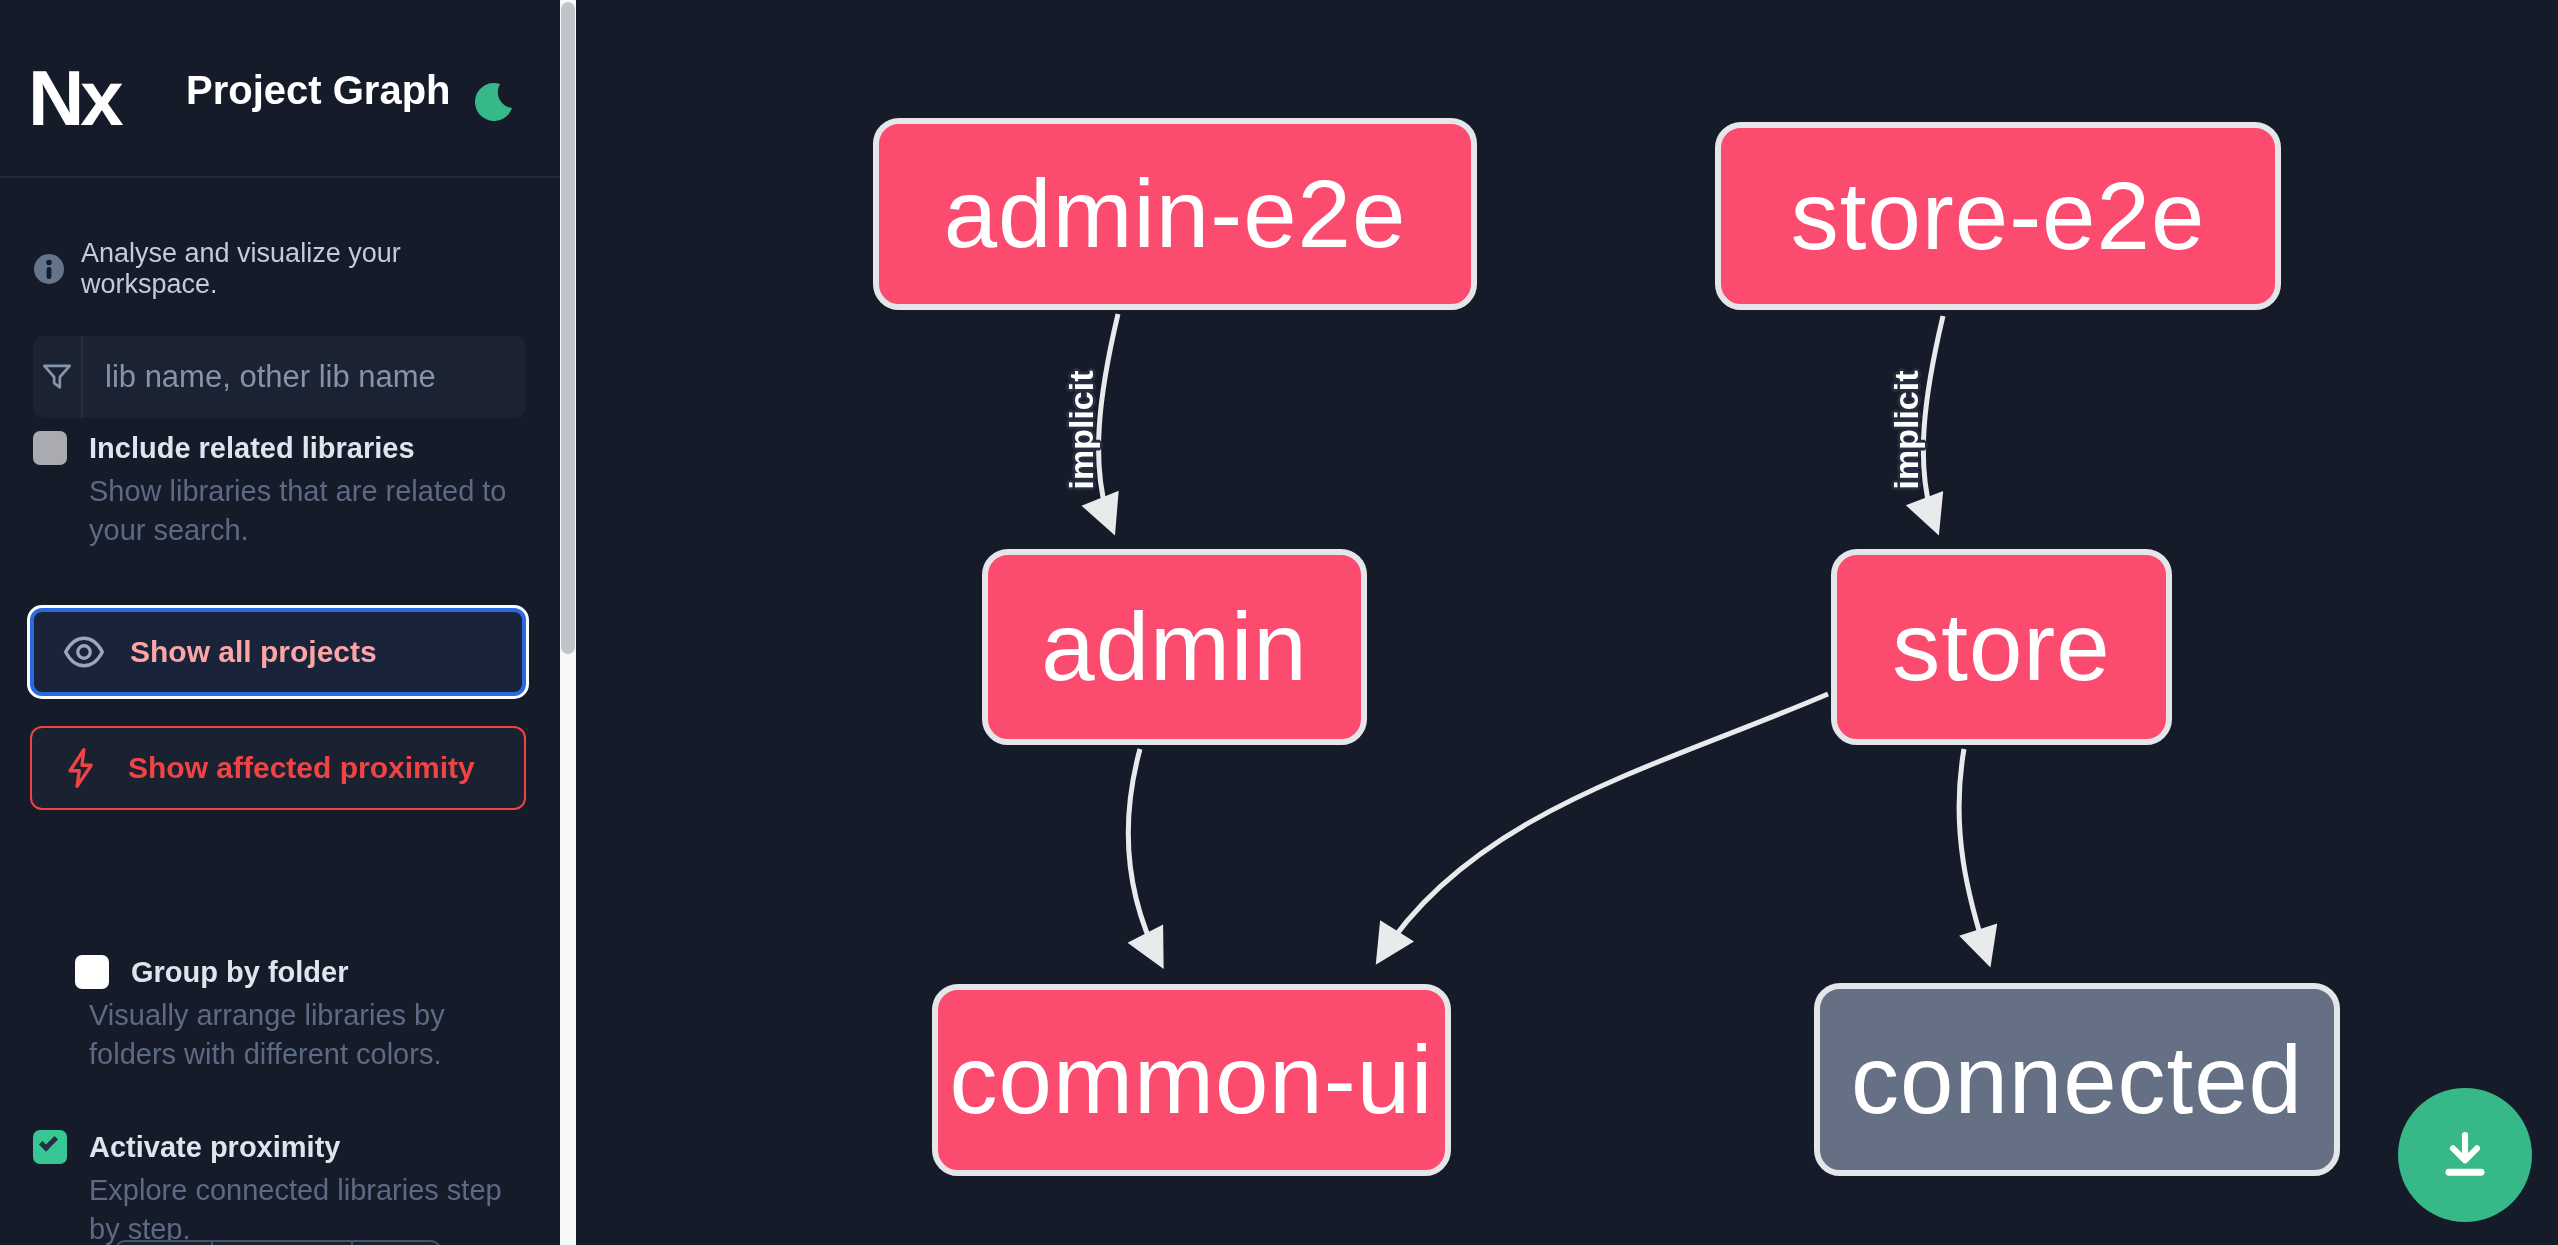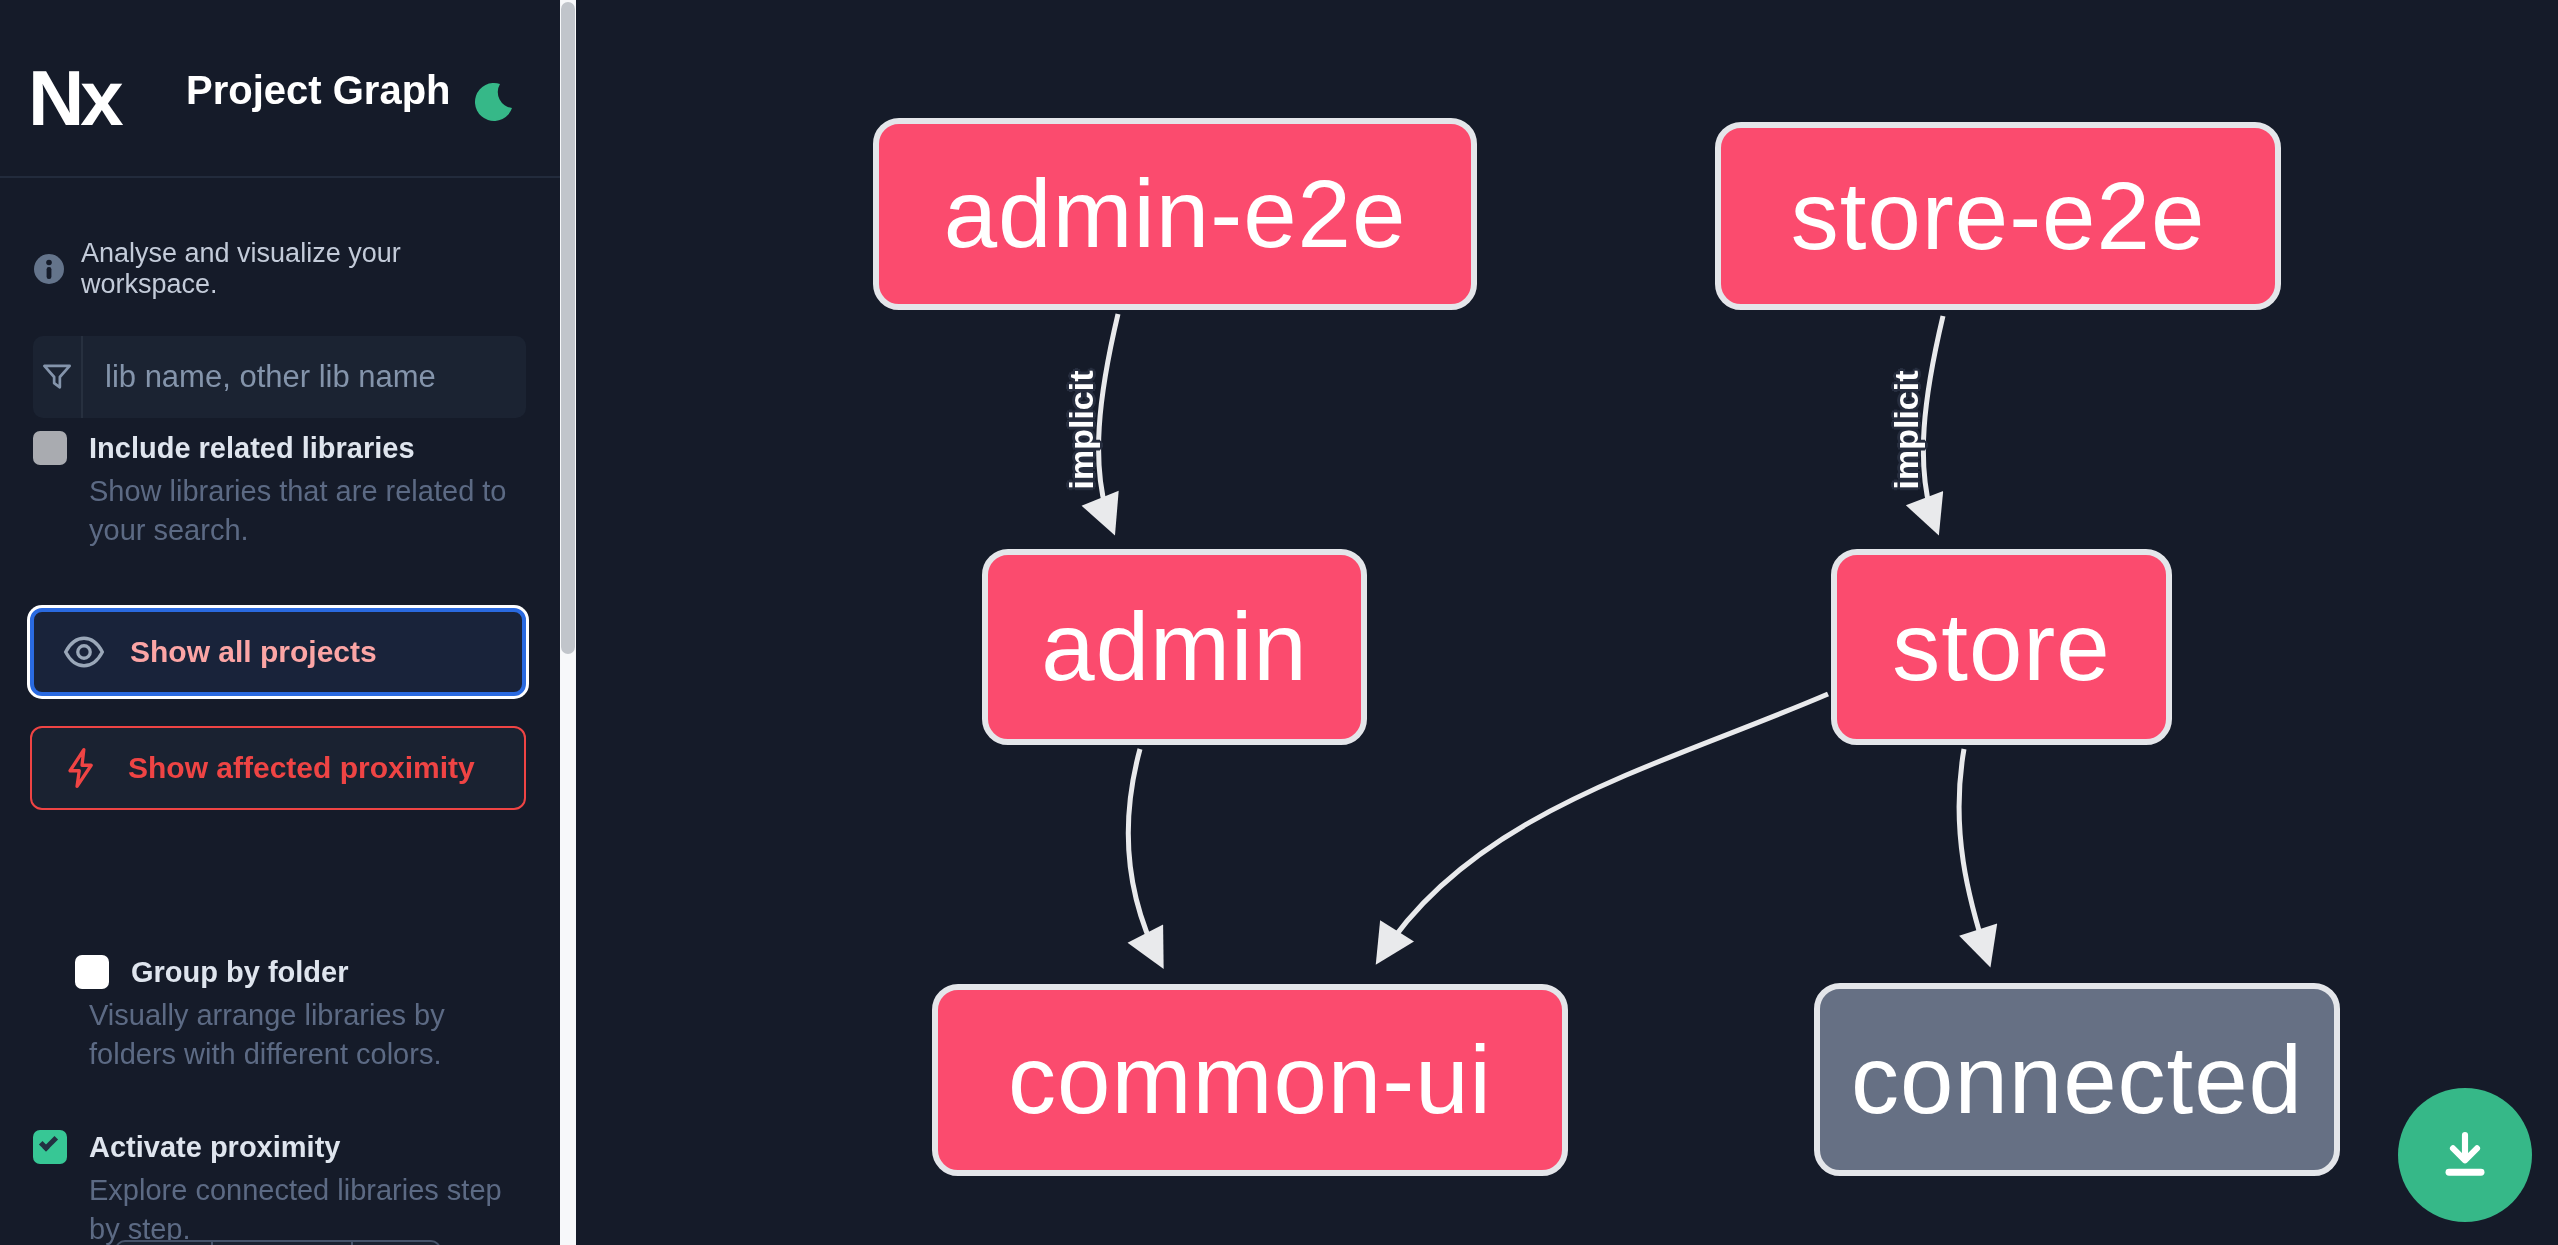--- a/index.html
+++ b/index.html
@@ -59,21 +59,21 @@
   
   .edges-svg { position:absolute; left:0; top:0; width:2558px; height:1245px; pointer-events:none; }
   .node { position:absolute; border:6px solid #e4e6ea; border-radius:26px; background:#fb4b6e;
           display:flex; align-items:center; justify-content:center; cursor:pointer; }
   .node .node-label { font-size:96px; color:#ffffff; font-weight:400; letter-spacing:1px; }
   .node.gray { background:#667084; }
   .n-admin-e2e { left:873px;  top:118px; width:604px; height:192px; }
   .n-store-e2e { left:1715px; top:122px; width:566px; height:188px; }
   .n-admin     { left:982px;  top:549px; width:385px; height:196px; }
   .n-store     { left:1831px; top:549px; width:341px; height:196px; }
-  .n-common-ui { left:932px;  top:984px; width:636px; height:192px; }
+  .n-common-ui { left:932px;  top:984px; width:519px; height:192px; }
   .n-products  { left:1814px; top:983px; width:526px; height:193px; }
 
   .edge-label { position:absolute; font-size:34px; font-weight:700; color:#ffffff; white-space:nowrap;
                 transform:translate(-50%,-50%) rotate(-90deg);
                 text-shadow:-3px 0 0 #262d3e, 3px 0 0 #262d3e, 0 -3px 0 #262d3e, 0 3px 0 #262d3e,
                             -2px -2px 0 #262d3e, 2px 2px 0 #262d3e, -2px 2px 0 #262d3e, 2px -2px 0 #262d3e; }
   .el-1 { left:1081px; top:430px; }
   .el-2 { left:1906px; top:430px; }
 
   .fab { position:absolute; left:2398px; top:1088px; width:134px; height:134px; border-radius:50%;

